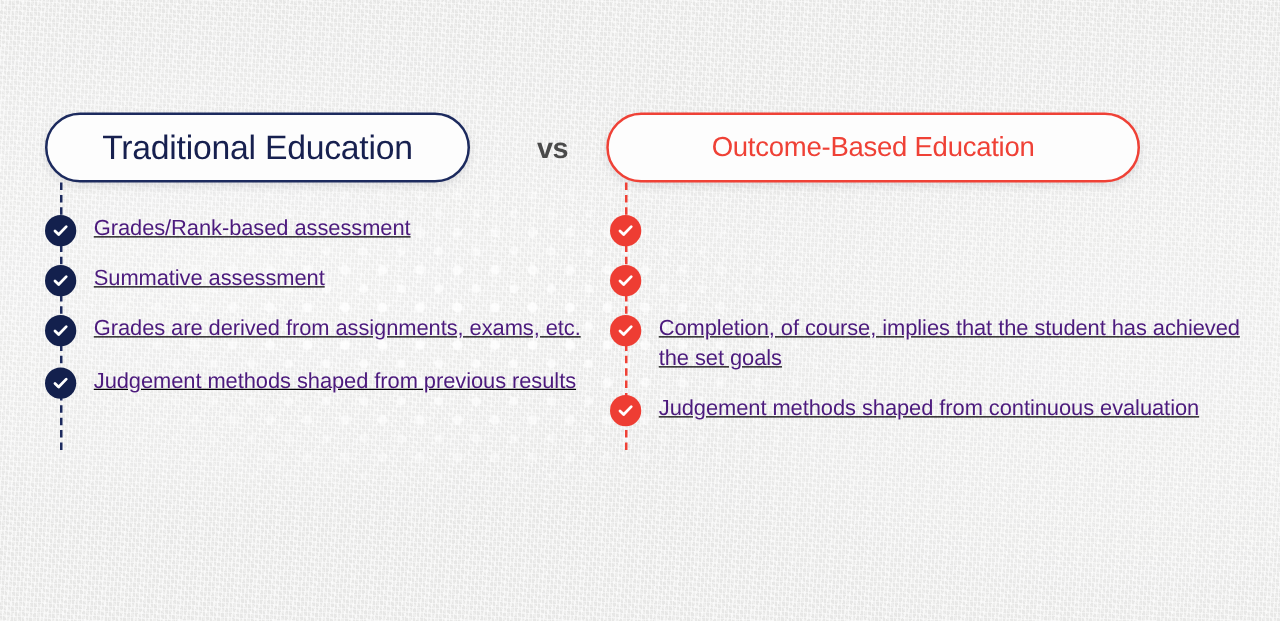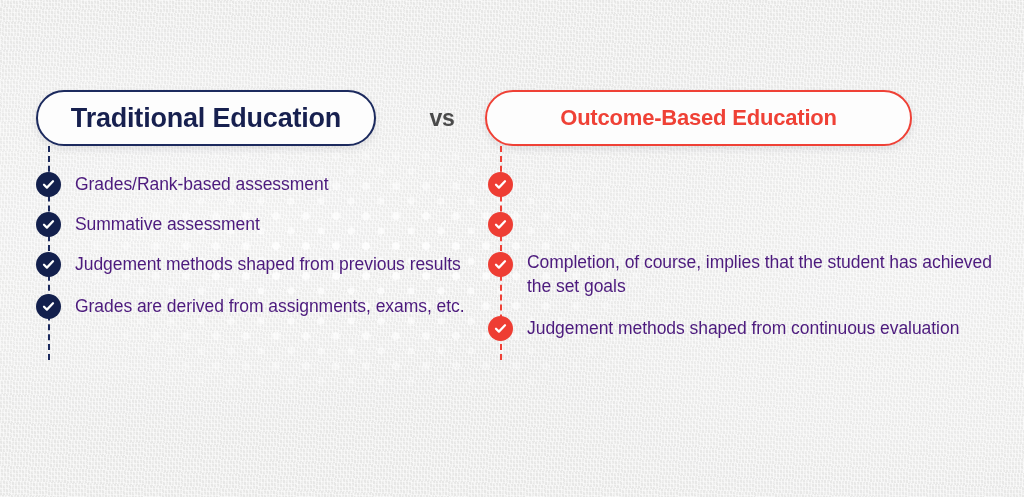--- a/index.html
+++ b/index.html
@@ -60,21 +60,21 @@
     display: flex;
     align-items: center;
     justify-content: center;
     background: #fdfdfd;
     border-radius: 999px;
     box-sizing: border-box;
     box-shadow: 0 3px 7px rgba(40,40,60,0.10);
     white-space: nowrap;
   }
   .pill-label {
-    font-weight: bold;
+    font-weight: normal;
     letter-spacing: -0.2px;
     line-height: 1;
   }
 
   #pill-left {
     left: 36px;
     top: 90px;
     width: 340px;
     height: 56px;
     border: 2.5px solid #1c2a5e;
@@ -131,24 +131,25 @@
 
   .list {
     position: relative;
     list-style: none;
     margin: 0;
     padding: 0;
   }
   .list-item {
     position: relative;
     display: flex;
-    align-items: flex-end;
+    align-items: flex-start;
     padding-left: 39px;
     margin-bottom: 14px;
     min-height: 26px;
+    text-decoration: underline;
   }
   .list-item:last-child { margin-bottom: 0; }
 
   .check-icon {
     position: absolute;
     left: 0;
     top: 2px;
     width: 25px;
     height: 25px;
     border-radius: 50%;
@@ -208,29 +209,29 @@
           </svg>
         </span>
         <span class="item-text">Summative assessment</span>
       </li>
       <li class="list-item two-line">
         <span class="check-icon">
           <svg width="15" height="15" viewBox="0 0 16 16" aria-hidden="true">
             <path d="M3.2 8.3 L6.3 11.3 L12.8 4.6" fill="none" stroke="#ffffff" stroke-width="2.4" stroke-linecap="round" stroke-linejoin="round"></path>
           </svg>
         </span>
+        <span class="item-text">Grades are derived from assignments, exams, etc.</span>
+      </li>
+      <li class="list-item two-line">
+        <span class="check-icon">
+          <svg width="15" height="15" viewBox="0 0 16 16" aria-hidden="true">
+            <path d="M3.2 8.3 L6.3 11.3 L12.8 4.6" fill="none" stroke="#ffffff" stroke-width="2.4" stroke-linecap="round" stroke-linejoin="round"></path>
+          </svg>
+        </span>
         <span class="item-text">Judgement methods shaped from previous results</span>
-      </li>
-      <li class="list-item two-line">
-        <span class="check-icon">
-          <svg width="15" height="15" viewBox="0 0 16 16" aria-hidden="true">
-            <path d="M3.2 8.3 L6.3 11.3 L12.8 4.6" fill="none" stroke="#ffffff" stroke-width="2.4" stroke-linecap="round" stroke-linejoin="round"></path>
-          </svg>
-        </span>
-        <span class="item-text">Grades are derived from assignments, exams, etc.</span>
       </li>
     </ul>
   </div>
 
   <div class="column" id="column-right">
     <div class="spine"></div>
     <ul class="list">
       <li class="list-item">
         <span class="check-icon">
           <svg width="15" height="15" viewBox="0 0 16 16" aria-hidden="true">

